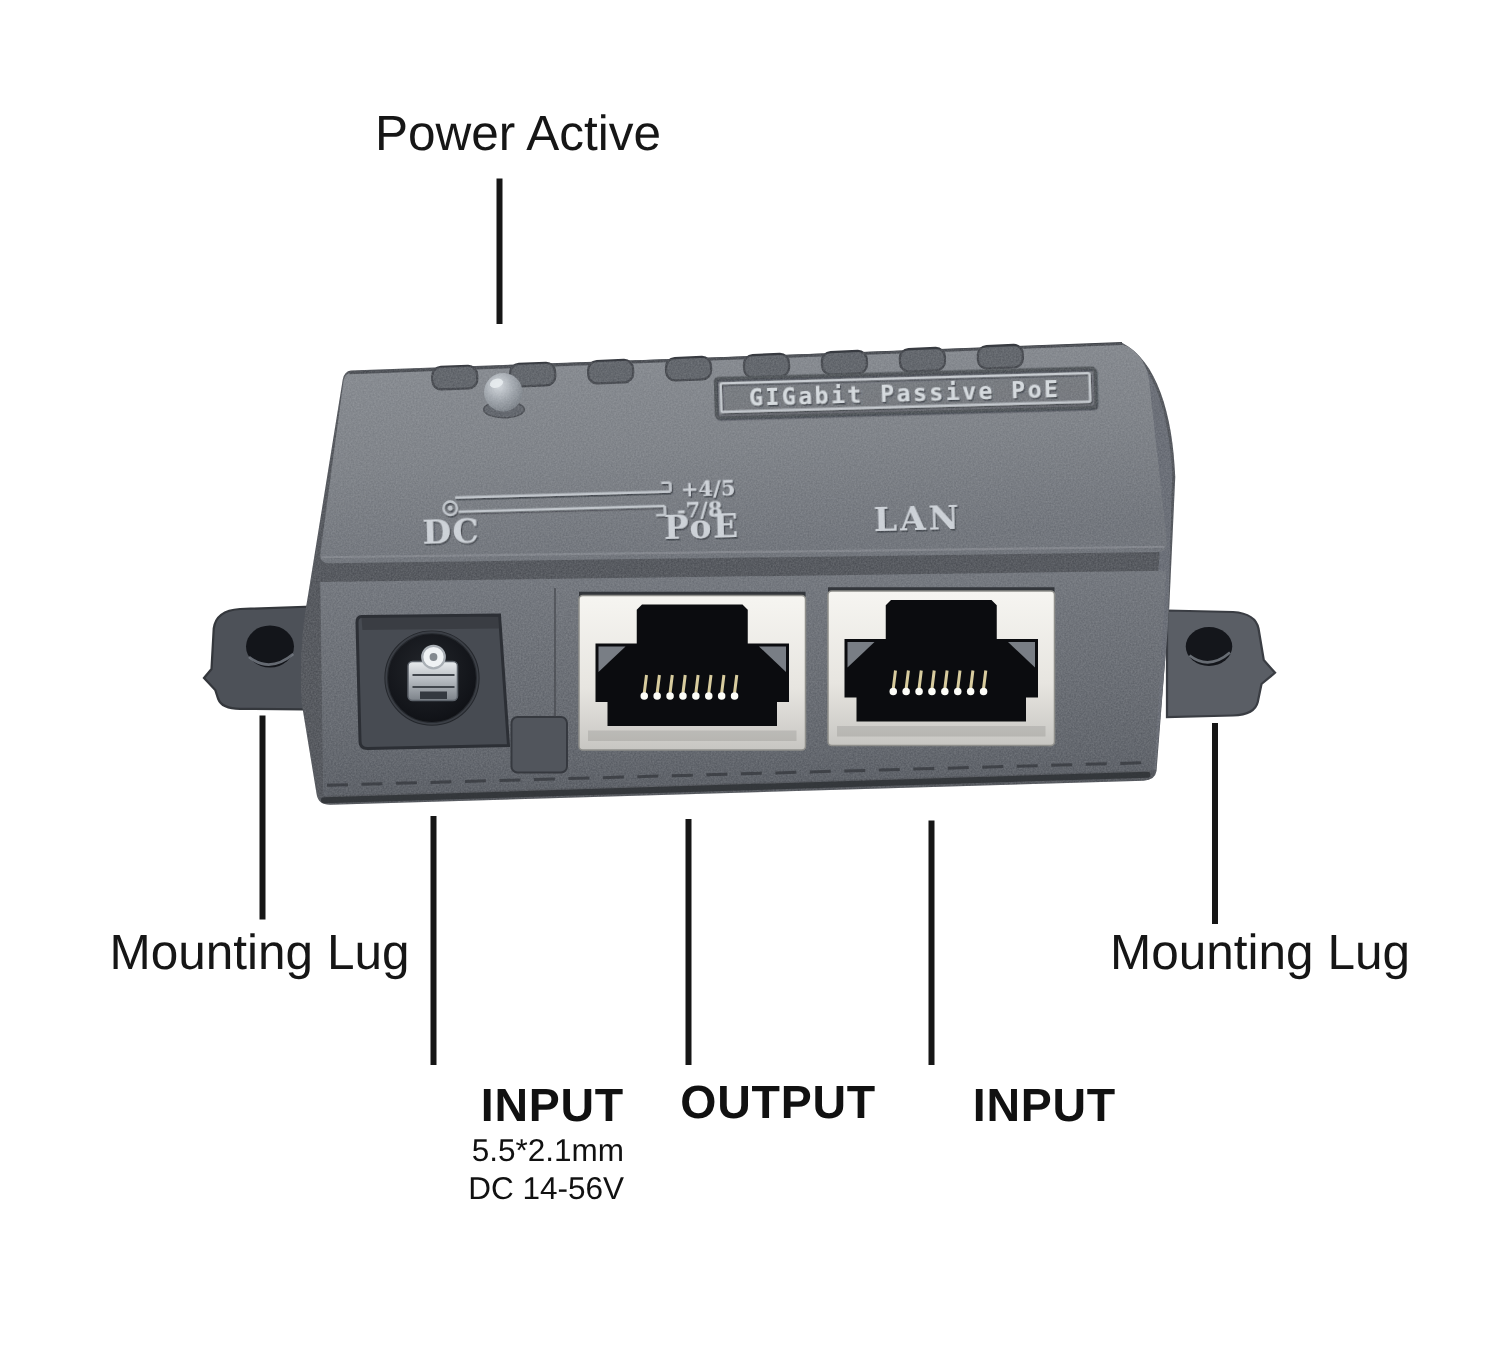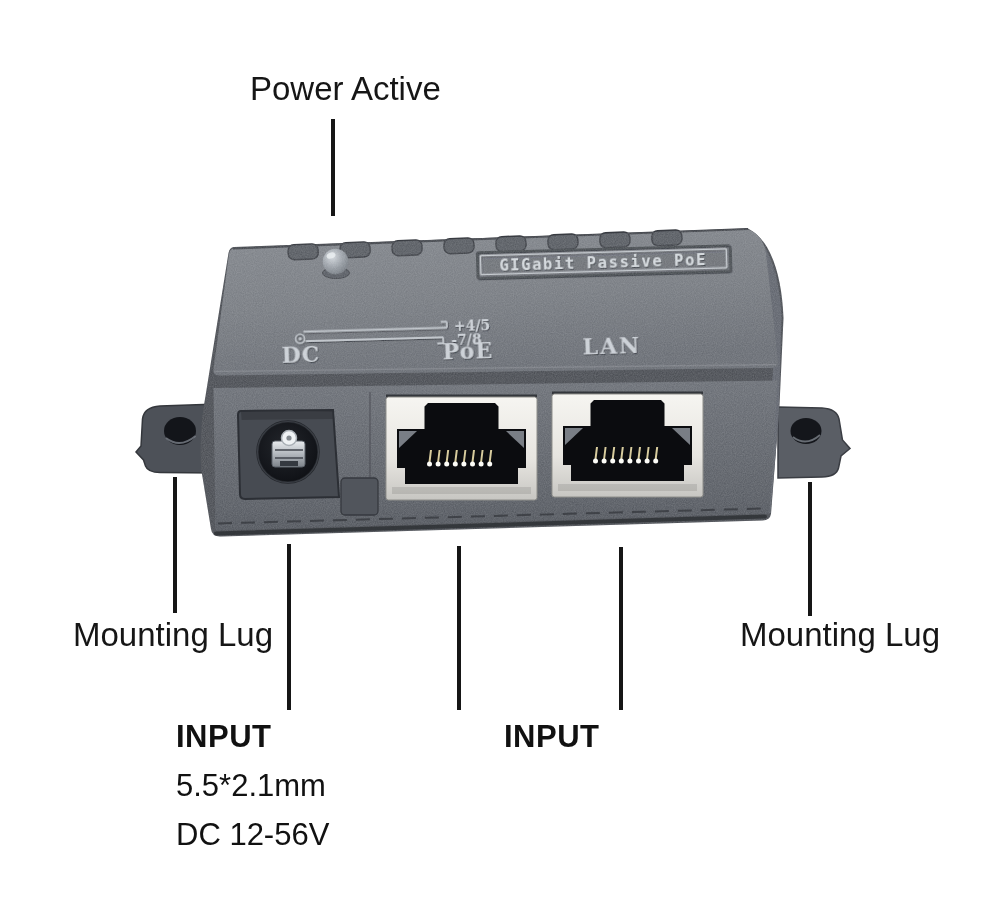--- a/index.html
+++ b/index.html
@@ -10,26 +10,26 @@
   #line-power{left:331px;top:119px;height:97px;}
   #line-lug-left{left:173px;top:477px;height:136px;}
   #line-lug-right{left:808px;top:482px;height:134px;}
   #line-dc{left:287px;top:544px;height:166px;}
   #line-poe{left:457px;top:546px;height:164px;}
   #line-lan{left:619px;top:547px;height:163px;}
   .label{position:absolute;color:#161616;white-space:nowrap;}
   #label-power{left:250px;top:70px;font-size:33px;}
   #label-lug-left{left:73px;top:616px;font-size:33px;}
   #label-lug-right{left:740px;top:616px;font-size:33px;}
-  .callout-block{position:absolute;width:240px;text-align:left;color:#111;}
+  .callout-block{position:absolute;width:240px;text-align:right;color:#111;}
   #block-dc{left:176px;top:719px;}
   #block-out{left:344px;top:717px;}
   #block-lan{left:504px;top:719px;}
   .block-title{font-weight:bold;font-size:31px;letter-spacing:.5px;}
-  .block-sub{font-size:31px;margin-top:13px;}
+  .block-sub{font-size:21px;margin-top:1px;}
   text{user-select:none;}
   .emboss-serif{font-family:"DejaVu Serif","Liberation Serif",serif;font-weight:bold;fill:#c9ced4;}
   .emboss-mono{font-family:"DejaVu Sans Mono","Liberation Mono",monospace;font-weight:bold;fill:#d2d7db;}
 </style>
 </head>
 <body>
 
 <div class="canvas">
 
   <svg width="1000" height="900" viewBox="0 0 1000 900">
@@ -194,23 +194,24 @@
   <div class="callout-line" id="line-poe"></div>
   <div class="callout-line" id="line-lan"></div>
 
   <div class="label" id="label-power">Power Active</div>
   <div class="label" id="label-lug-left">Mounting Lug</div>
   <div class="label" id="label-lug-right">Mounting Lug</div>
 
   <div class="callout-block" id="block-dc">
     <div class="block-title">INPUT</div>
     <div class="block-sub">5.5*2.1mm</div>
-    <div class="block-sub">DC 12-56V</div>
+    <div class="block-sub">DC 14-56V</div>
   </div>
 
   <div class="callout-block" id="block-out">
+    <div class="block-title">OUTPUT</div>
   </div>
 
   <div class="callout-block" id="block-lan">
     <div class="block-title">INPUT</div>
   </div>
 
 </div>
 
 </body></html>

